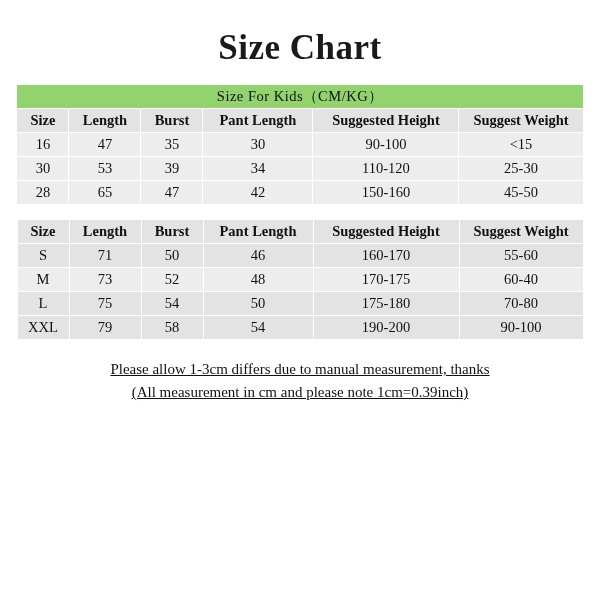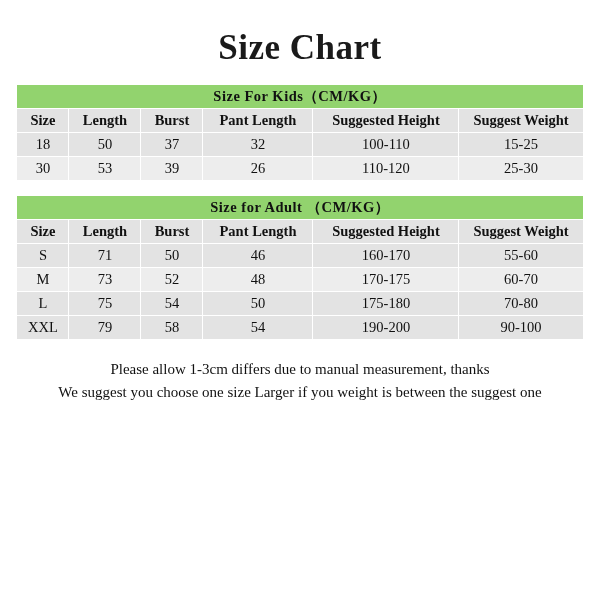--- a/index.html
+++ b/index.html
@@ -42,21 +42,21 @@
     border: 1px solid #ffffff;
     text-align: center;
     font-size: 14.5px;
     font-family: "Liberation Serif", serif;
     padding: 2px 0 2px 0;
     height: 19px;
     color: #111111;
   }
   .band {
     background: #92d36e;
-    font-weight: bold;
+    font-weight: normal;
     font-size: 17px;
     letter-spacing: 0.5px;
     height: 26px;
     border: 1px solid #ffffff;
   }
   .hdr td {
     background: #e3e3e3;
     font-weight: bold;
     font-size: 14.5px;
   }
@@ -66,21 +66,21 @@
     height: 14px;
   }
   .notes {
     margin-top: 18px;
     text-align: center;
     font-family: "Liberation Serif", serif;
     font-size: 15px;
     line-height: 1.55;
     color: #111111;
   }
-  .notes div { white-space: nowrap; }
+  .notes div { white-space: nowrap; text-decoration: underline; }
   
   col.c0 { width: 52px; }
   col.c1 { width: 72px; }
   col.c2 { width: 62px; }
   col.c3 { width: 110px; }
   col.c4 { width: 146px; }
   col.c5 { width: 124px; }
 </style>
 </head>
 <body>
@@ -103,54 +103,59 @@
         <td class="band" colspan="6">Size For Kids（CM/KG）</td>
       </tr>
       <tr class="hdr">
         <td>Size</td>
         <td>Length</td>
         <td>Burst</td>
         <td>Pant Length</td>
         <td>Suggested Height</td>
         <td>Suggest Weight</td>
       </tr>
-      <tr class="row-a">
-        <td>18</td>
-        <td>50</td>
-        <td>37</td>
-        <td>32</td>
-        <td>100-110</td>
-        <td>15-25</td>
+      <tr class="row-b">
+        <td>16</td>
+        <td>47</td>
+        <td>35</td>
+        <td>30</td>
+        <td>90-100</td>
+        <td>&lt;15</td>
       </tr>
       <tr class="row-b">
         <td>30</td>
         <td>53</td>
         <td>39</td>
-        <td>26</td>
+        <td>34</td>
         <td>110-120</td>
         <td>25-30</td>
+      </tr>
+      <tr class="row-b">
+        <td>28</td>
+        <td>65</td>
+        <td>47</td>
+        <td>42</td>
+        <td>150-160</td>
+        <td>45-50</td>
       </tr>
     </tbody>
   </table>
 
   <div class="spacer"></div>
 
   <table class="chart">
     <colgroup>
       <col class="c0">
         <col class="c1">
         <col class="c2">
         <col class="c3">
         <col class="c4">
         <col class="c5">
     </colgroup>
     <tbody>
-      <tr>
-        <td class="band" colspan="6">Size for Adult （CM/KG）</td>
-      </tr>
       <tr class="hdr">
         <td>Size</td>
         <td>Length</td>
         <td>Burst</td>
         <td>Pant Length</td>
         <td>Suggested Height</td>
         <td>Suggest Weight</td>
       </tr>
       <tr class="row-a">
         <td>S</td>
@@ -159,21 +164,21 @@
         <td>46</td>
         <td>160-170</td>
         <td>55-60</td>
       </tr>
       <tr class="row-b">
         <td>M</td>
         <td>73</td>
         <td>52</td>
         <td>48</td>
         <td>170-175</td>
-        <td>60-70</td>
+        <td>60-40</td>
       </tr>
       <tr class="row-a">
         <td>L</td>
         <td>75</td>
         <td>54</td>
         <td>50</td>
         <td>175-180</td>
         <td>70-80</td>
       </tr>
       <tr class="row-a">
@@ -182,16 +187,16 @@
         <td>58</td>
         <td>54</td>
         <td>190-200</td>
         <td>90-100</td>
       </tr>
     </tbody>
   </table>
 
   <div class="notes">
     <div>Please allow 1-3cm differs due to manual measurement, thanks</div>
-    <div>We suggest you choose one size Larger if you weight is between the suggest one</div>
+    <div>(All measurement in cm and please note 1cm=0.39inch)</div>
   </div>
 
 </div>
 
 </body></html>

